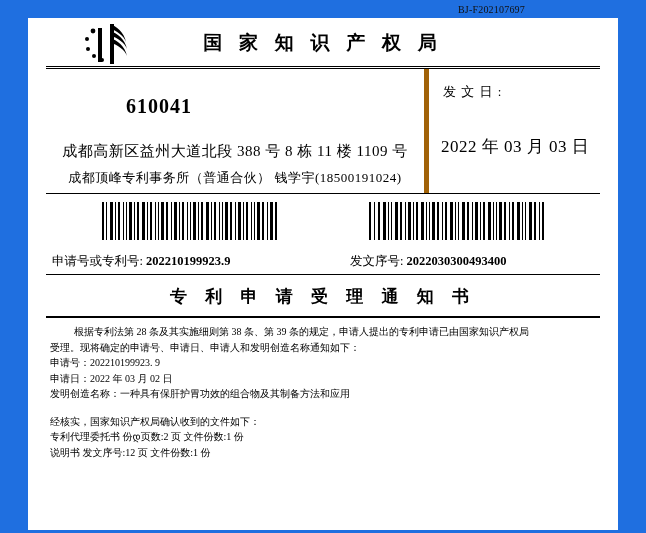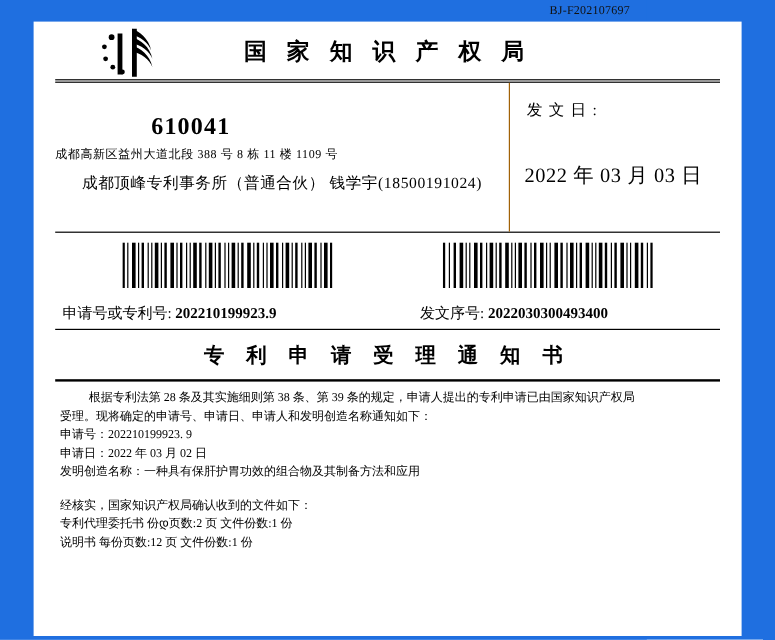--- a/index.html
+++ b/index.html
@@ -93,36 +93,36 @@
     padding-top: 26px;
   }
   .postcode {
     font-family: "Liberation Serif", serif;
     font-weight: bold;
     font-size: 20px;
     margin-left: 80px;
     letter-spacing: 1px;
   }
   .addr-line {
-    text-align: left;
-    font-family: "Liberation Serif", serif;
-    font-size: 10px;
-    margin-top: 4px;
+    text-align: center;
+    font-family: "Liberation Serif", serif;
+    font-size: 15px;
+    margin-top: 24px;
     letter-spacing: 0.5px;
   }
   .addr-line2 {
     text-align: center;
     font-family: "Liberation Serif", serif;
     font-size: 13px;
     margin-top: 8px;
     letter-spacing: 0.5px;
   }
   .addr-right {
     flex: 0 0 176px;
-    border-left: 1px solid #a16207;
+    border-left: 5px solid #a16207;
     position: relative;
     padding: 14px 0 0 14px;
     box-sizing: border-box;
   }
   .issue-label {
     font-family: "Liberation Serif", serif;
     font-size: 13px;
     letter-spacing: 1px;
   }
   .issue-date {
@@ -381,19 +381,19 @@
           <span>申请日：</span><span>2022 年 03 月 02 日</span>
         </p>
         <p class="list-line">
           <span>发明创造名称：</span><span>一种具有保肝护胃功效的组合物及其制备方法和应用</span>
         </p>
 
         <div class="gap"></div>
 
         <p>经核实，国家知识产权局确认收到的文件如下：</p>
         <p class="list-line">专利代理委托书  份დ页数:2 页  文件份数:1 份</p>
-        <p class="list-line">说明书  每份页数:12 页  文件份数:1 份</p>
+        <p class="list-line">说明书  发文序号:12 页  文件份数:1 份</p>
 
       </div>
 
     </div>
   </div>
 </div>
 
 </body></html>

